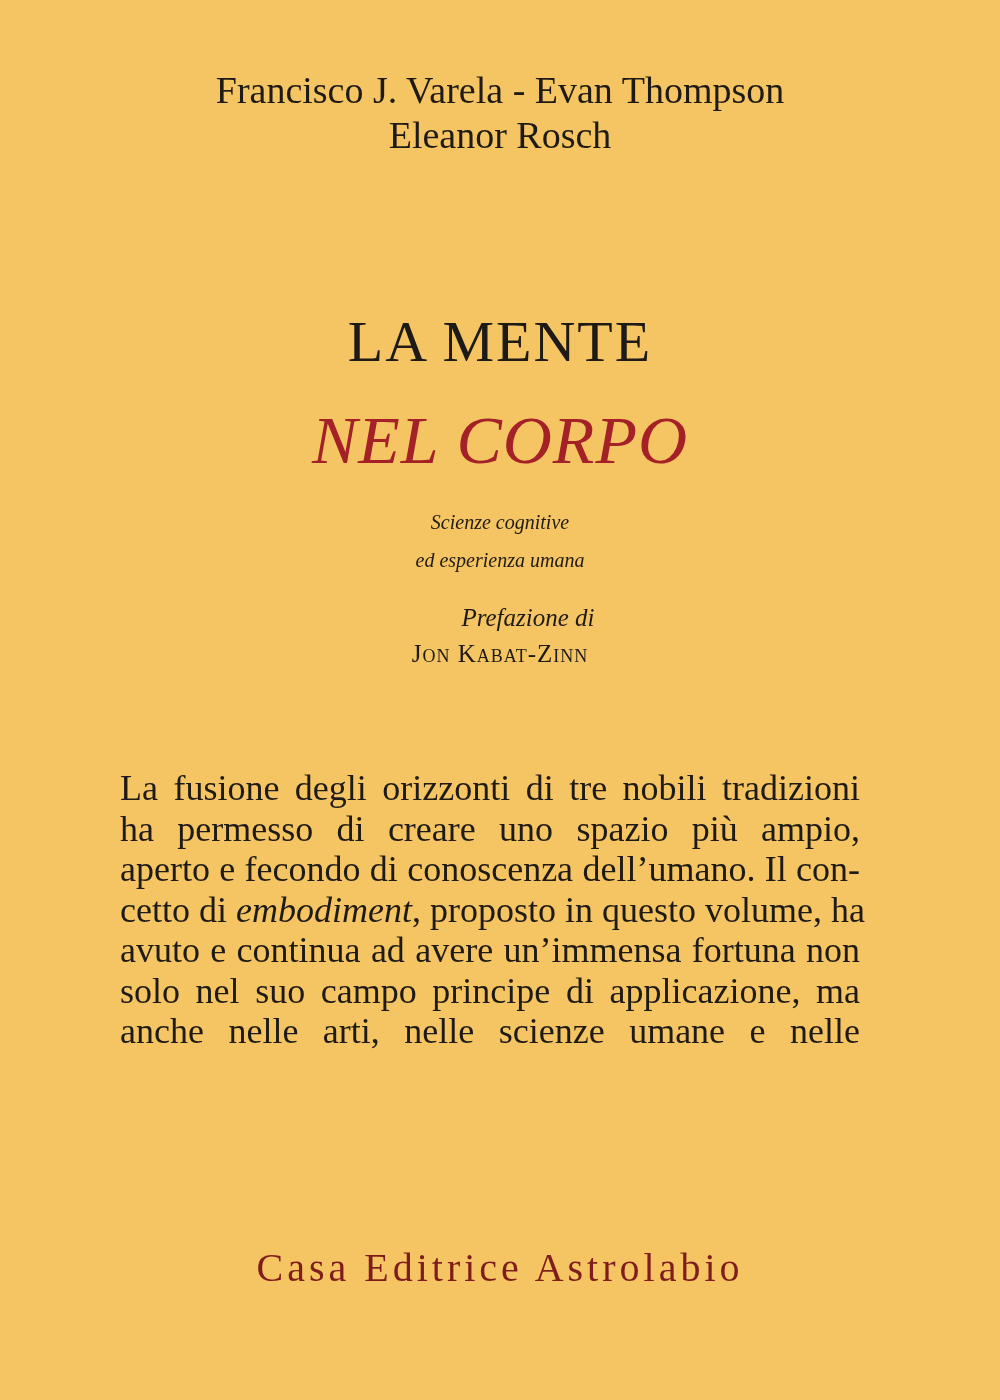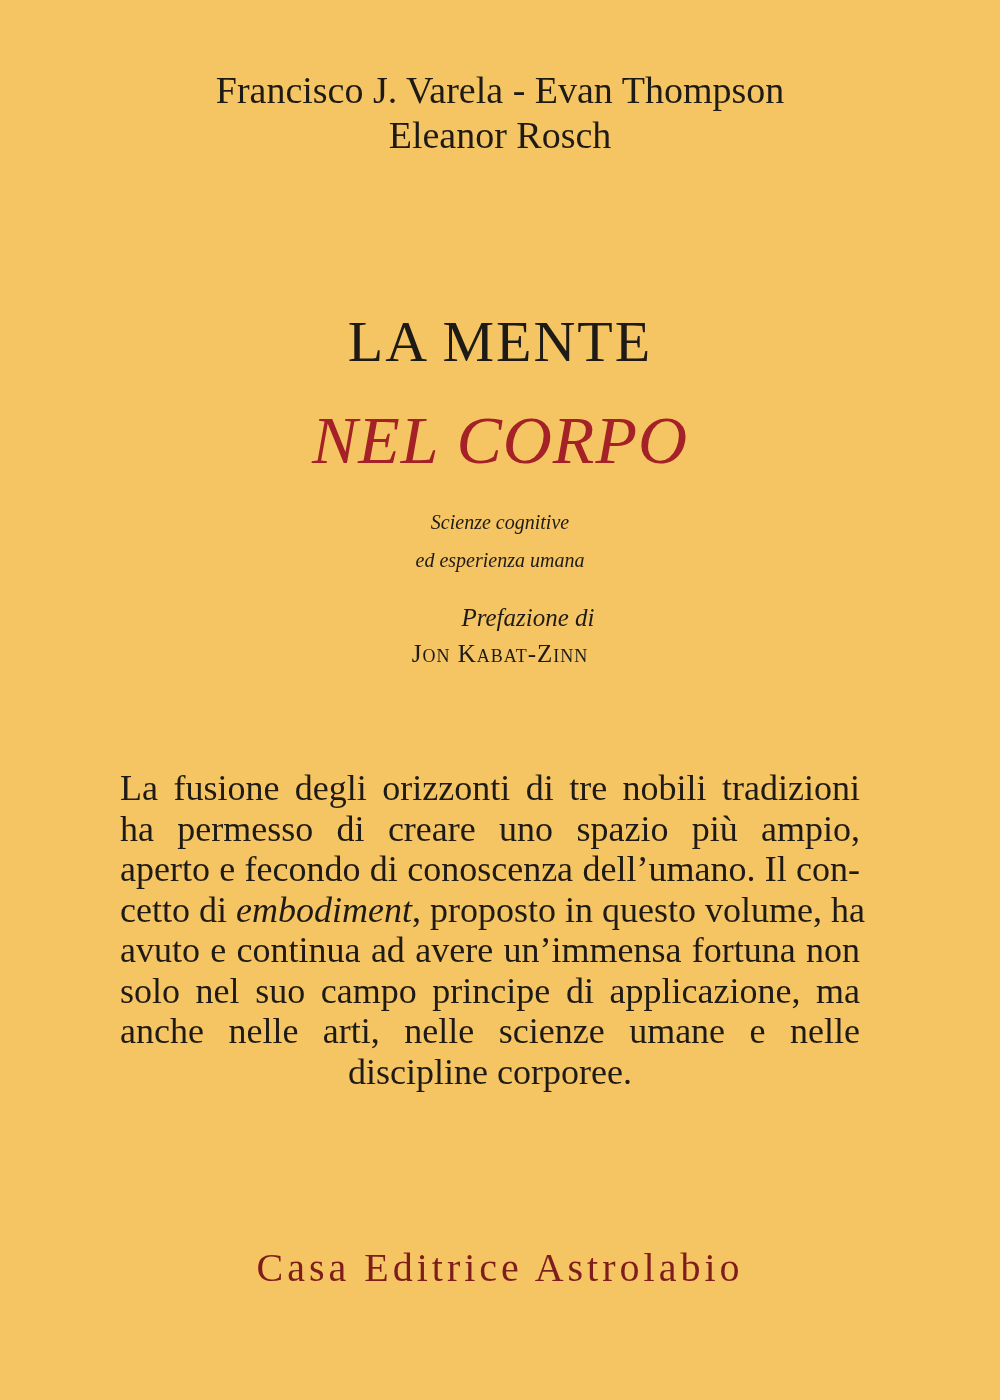--- a/index.html
+++ b/index.html
@@ -48,17 +48,16 @@
   <div class="abs" id="pref2">Jon Kabat-Zinn</div>
 
   <div class="blurb">
     <span class="line">La fusione degli orizzonti di tre nobili tradizioni</span>
     <span class="line">ha permesso di creare uno spazio più ampio,</span>
     <span class="line">aperto e fecondo di conoscenza dell’umano. Il con-</span>
     <span class="line"><span>cetto di </span><em>embodiment</em><span>, proposto in questo volume, ha</span></span>
     <span class="line">avuto e continua ad avere un’immensa fortuna non</span>
     <span class="line">solo nel suo campo principe di applicazione, ma</span>
     <span class="line">anche nelle arti, nelle scienze umane e nelle</span>
-    <span class="line last">discipline corporee.</span>
   </div>
 
   <div class="abs" id="publisher">Casa Editrice Astrolabio</div>
 </div>
 
 </body></html>

